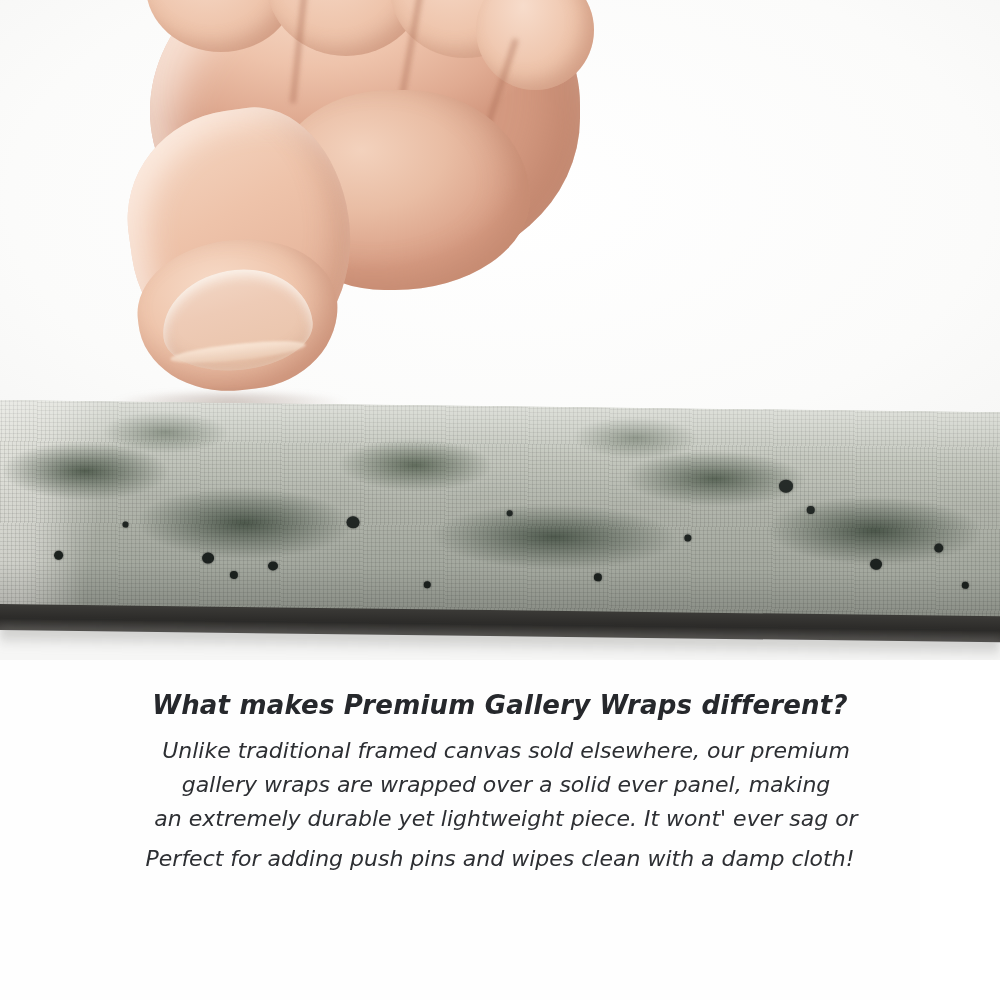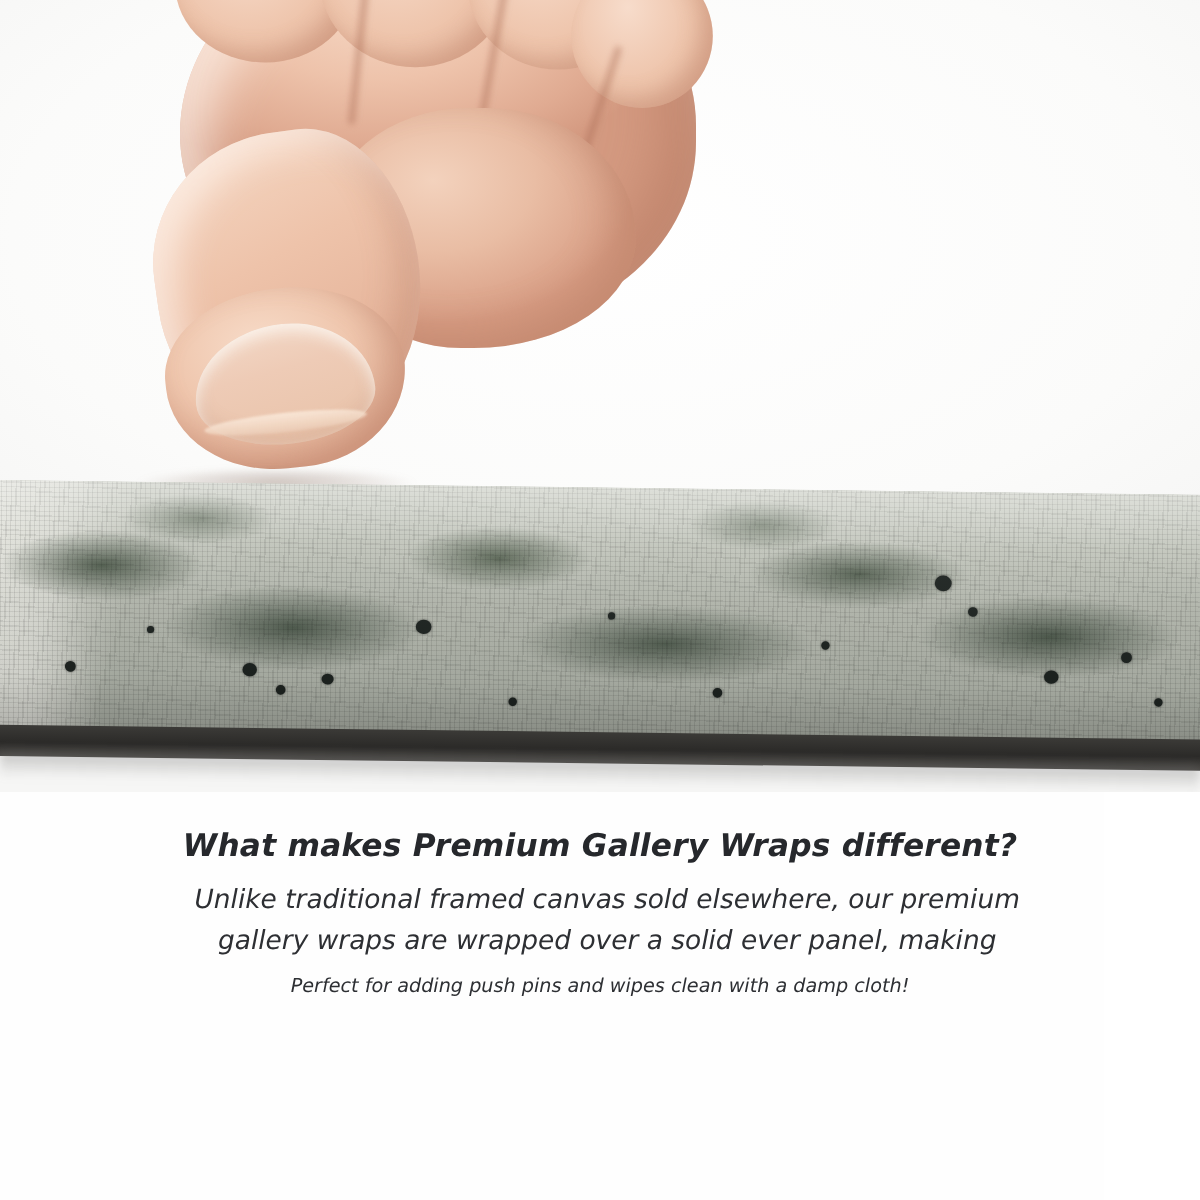--- a/index.html
+++ b/index.html
@@ -268,21 +268,21 @@
   .caption-body {
     font-size: 22px;
     font-style: italic;
     line-height: 1.55;
     margin: 0;
     color: #2d2f33;
   }
   .caption-body .line { display: block; padding-left: 12px; }
   .caption-last {
     margin-top: 10px;
-    font-size: 16px;
+    font-size: 22px;
     font-style: italic;
     color: #2d2f33;
   }
 </style>
 </head>
 <body>
 
 <div class="page">
 
   <div class="photo">
@@ -331,17 +331,18 @@
 
     <div class="canvas-depth"></div>
     <div class="canvas-dropshadow"></div>
   </div>
 
   <div class="caption">
     <div class="caption-title">What makes Premium Gallery Wraps different?</div>
     <div class="caption-body">
       <span class="line">Unlike traditional framed canvas sold elsewhere, our premium</span>
       <span class="line">gallery wraps are wrapped over a solid ever panel, making</span>
+      <span class="line">an extremely durable yet lightweight piece. It wont' ever sag or</span>
     </div>
     <div class="caption-last">Perfect for adding push pins and wipes clean with a damp cloth!</div>
   </div>
 
 </div>
 
 </body></html>

